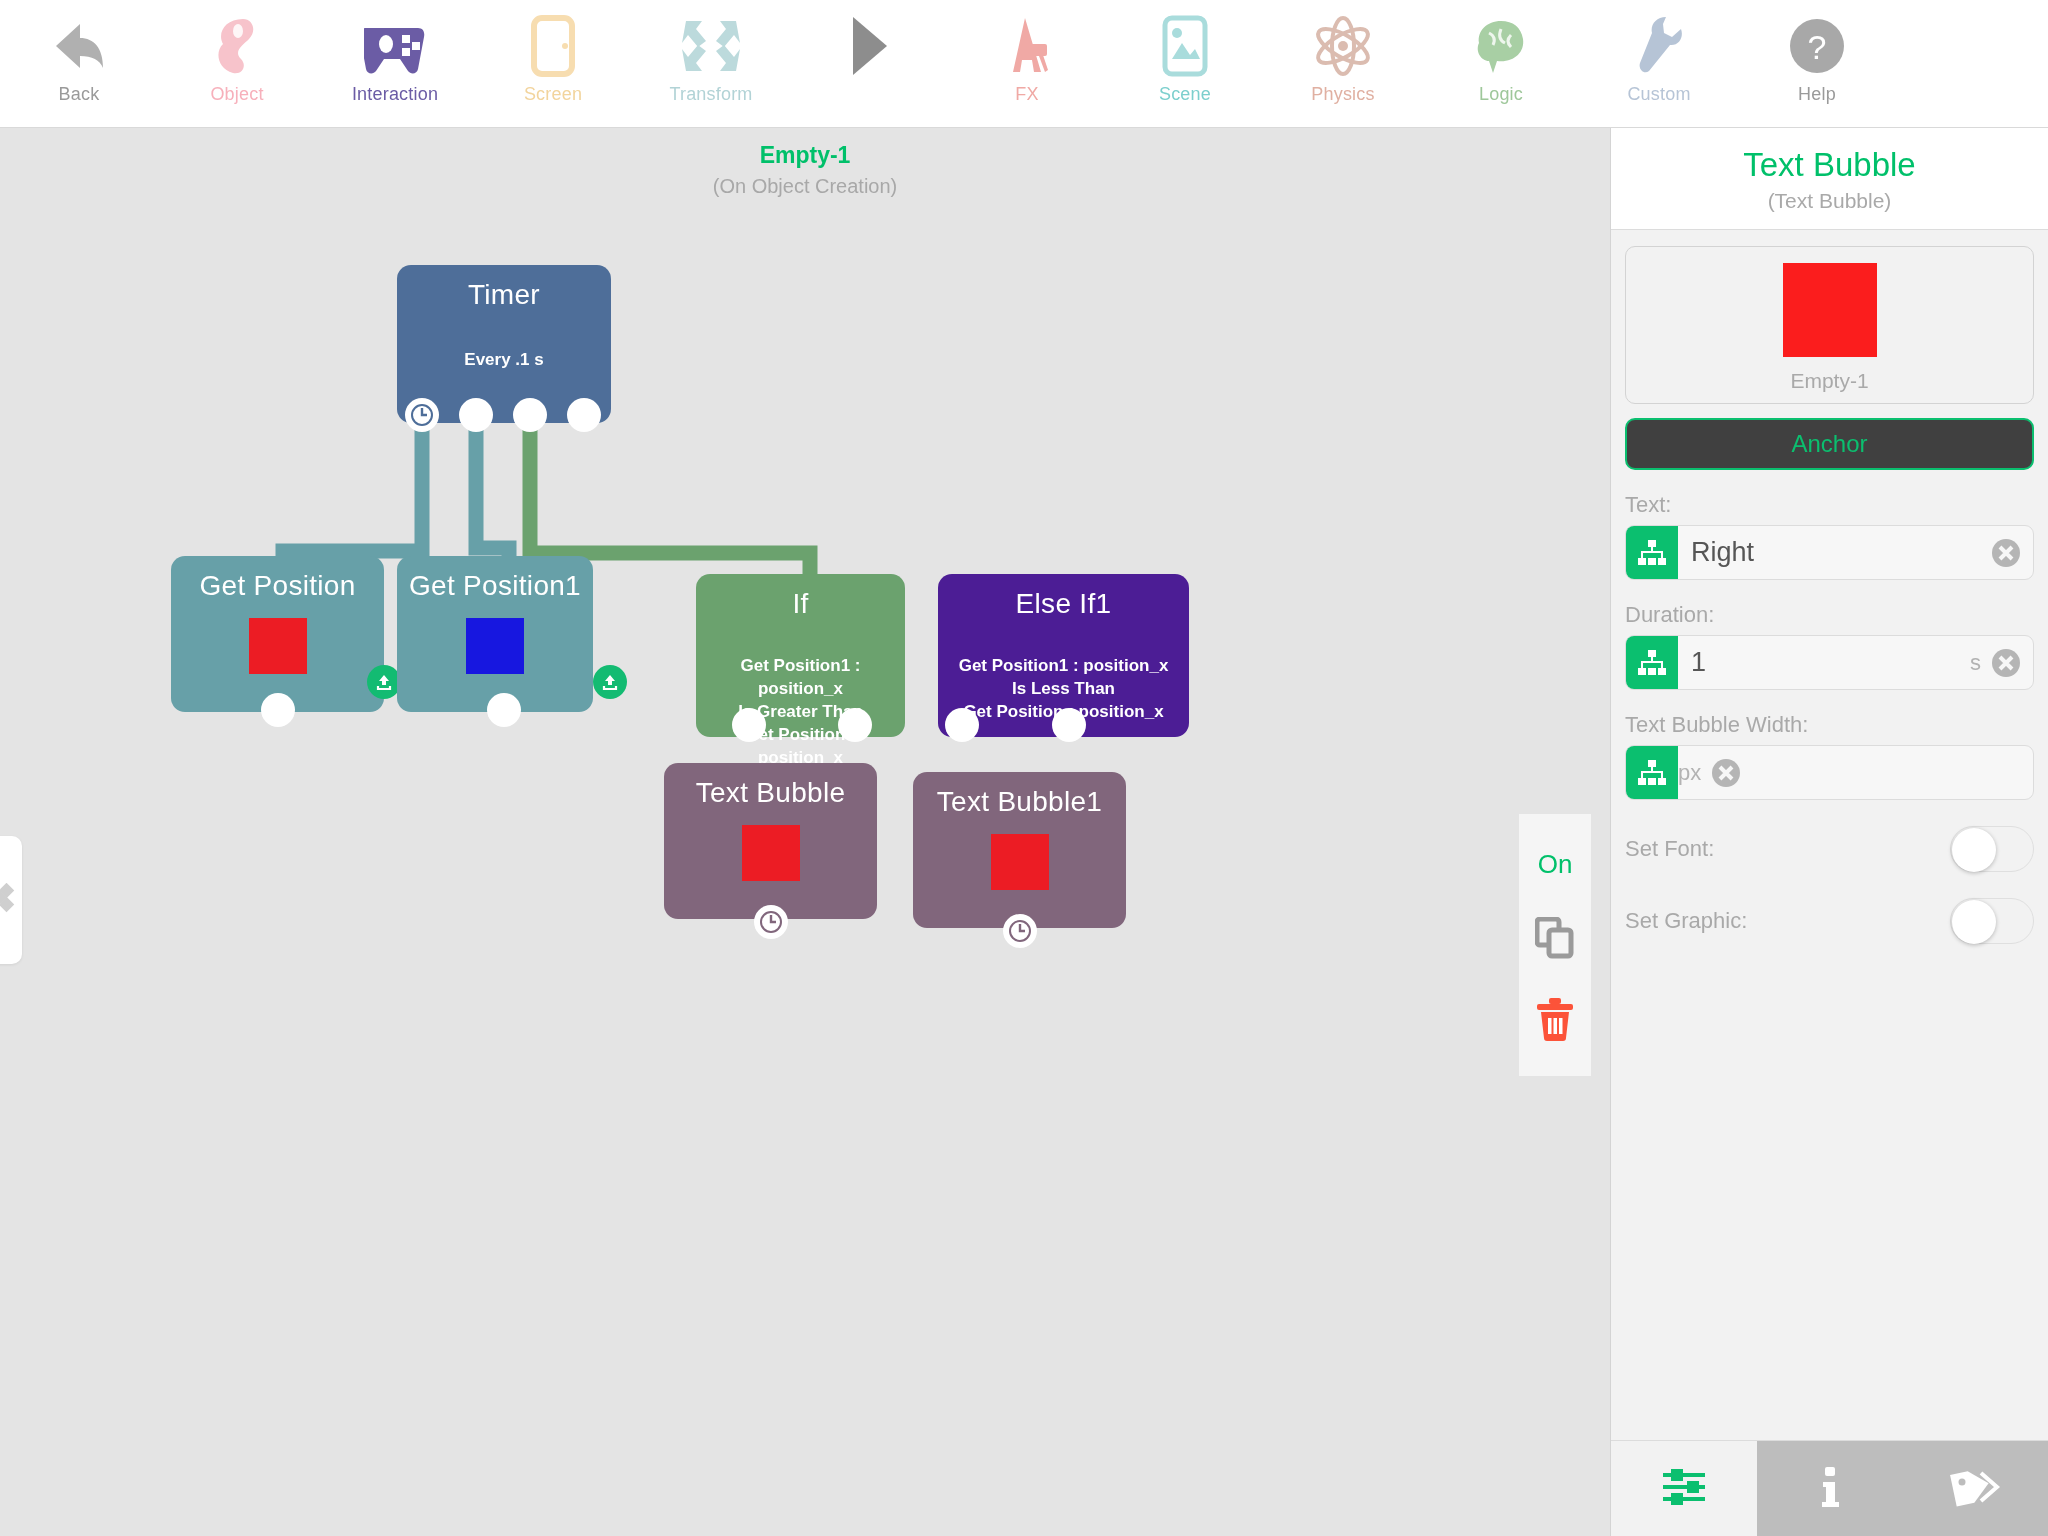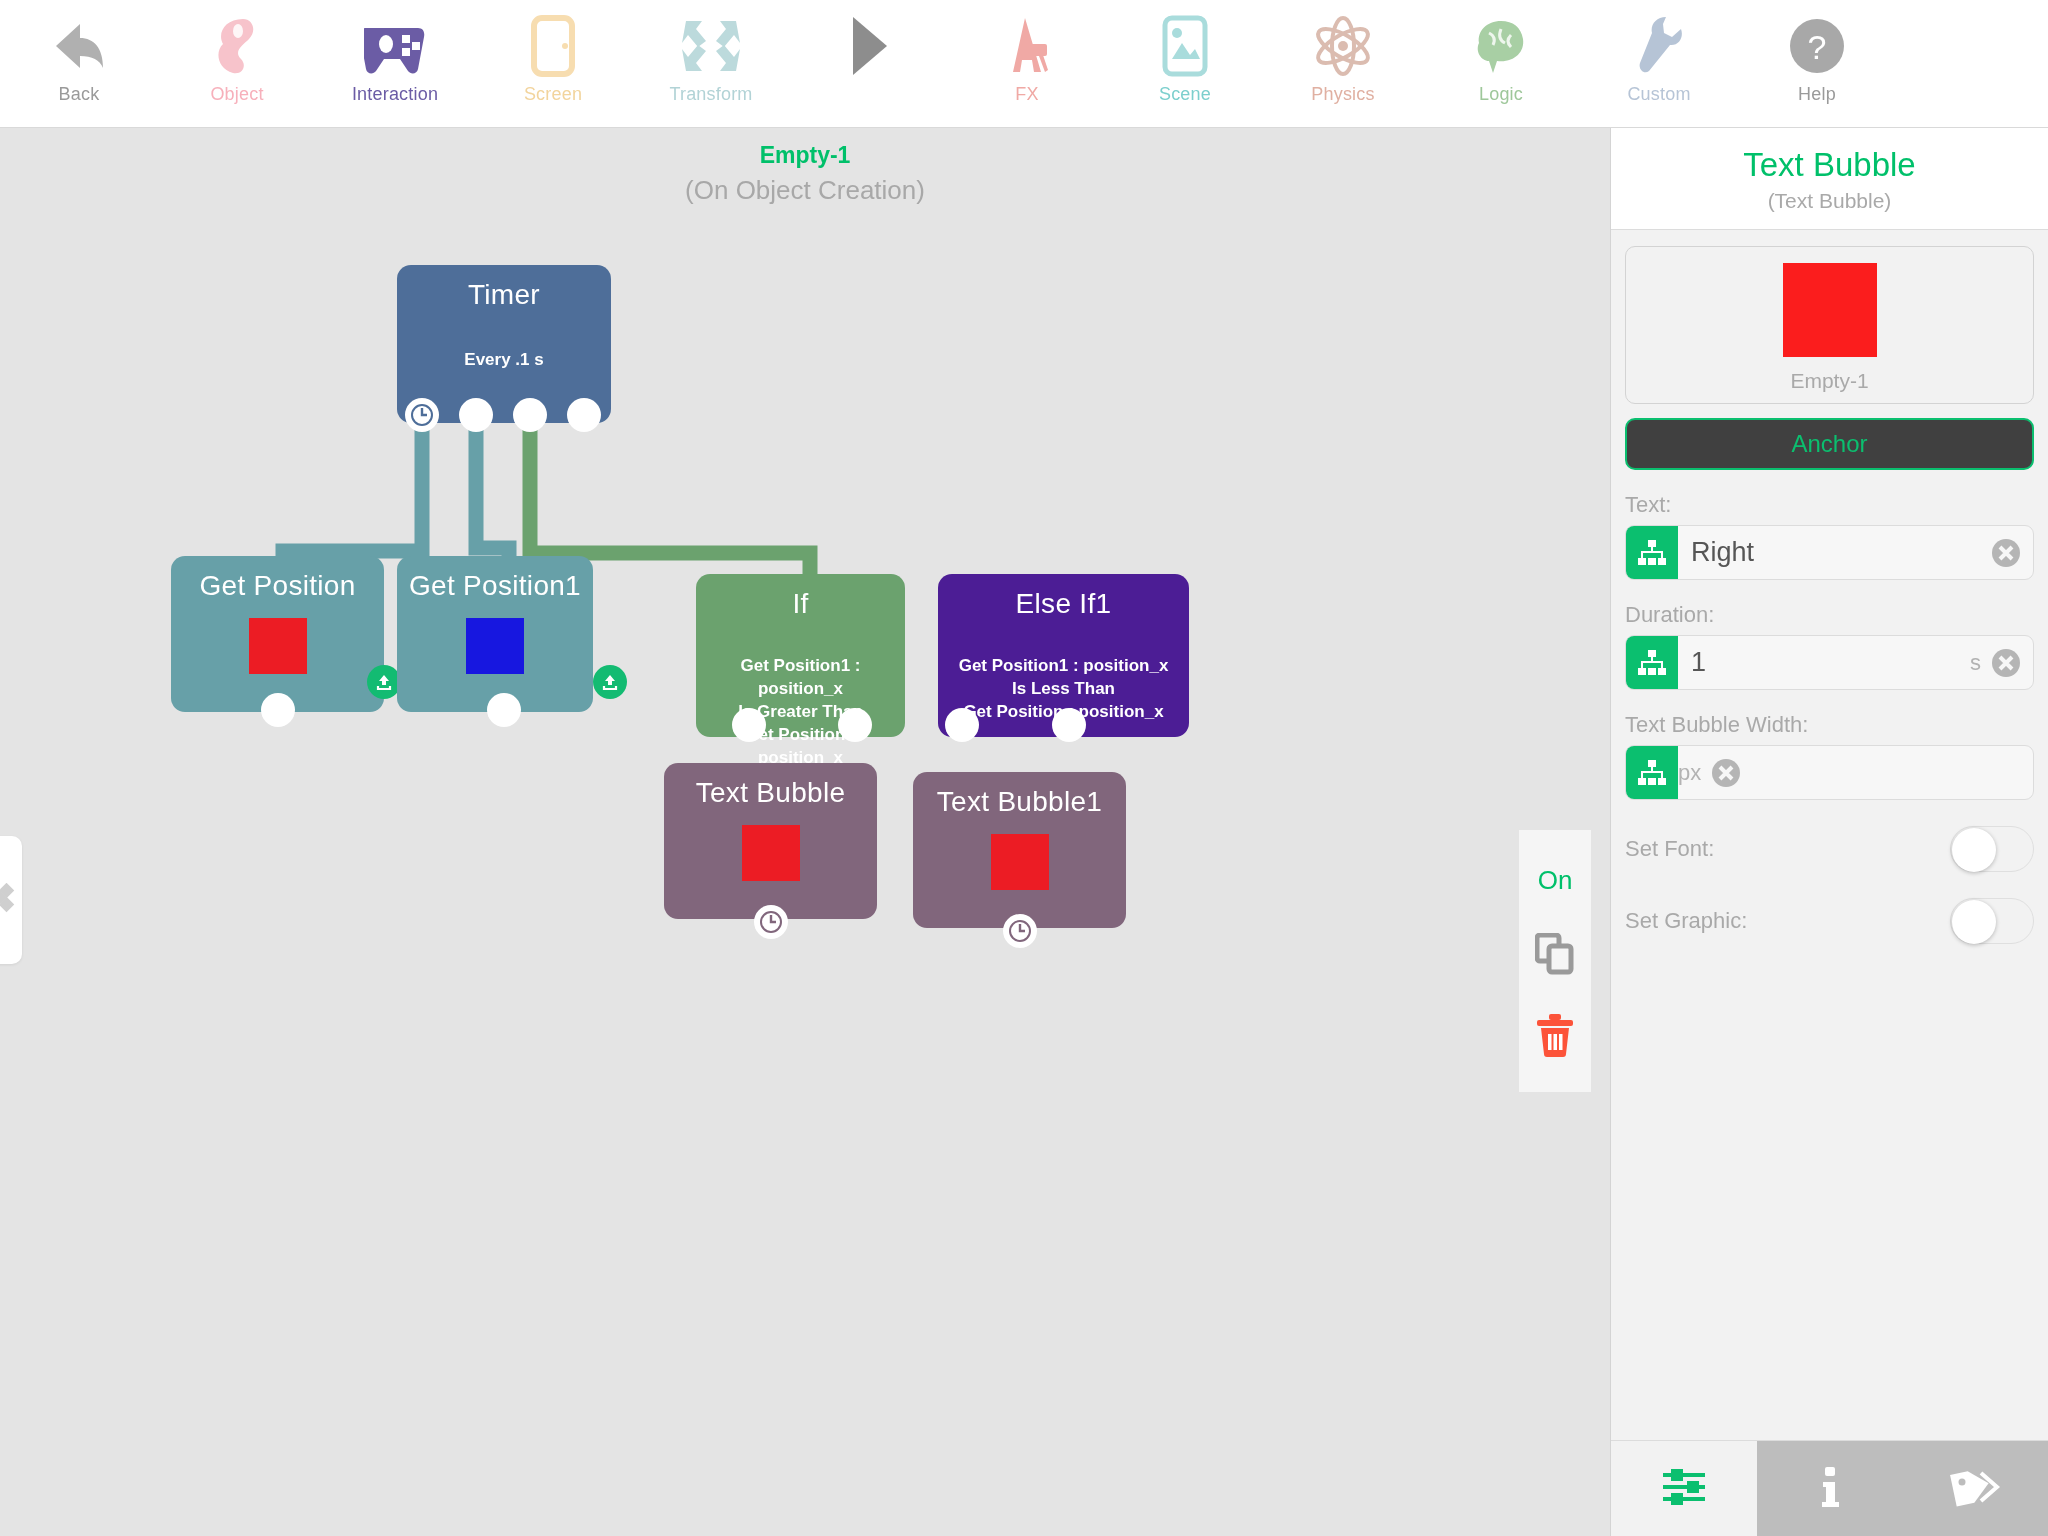--- a/index.html
+++ b/index.html
@@ -37,21 +37,21 @@
     background: #e4e4e4; overflow: hidden;
   }
   #canvas-header {
     position: absolute; left: 0; top: 14px; width: 1610px;
     text-align: center; pointer-events: none;
   }
   #canvas-header .ch-title {
     font-size: 23px; font-weight: bold; color: #00c06a;
   }
   #canvas-header .ch-sub {
-    font-size: 26px; color: #a8a8a8; margin-top: 6px;
+    font-size: 20px; color: #a8a8a8; margin-top: 6px;
   }
 
   
   #left-handle {
     position: absolute; left: -14px; top: 708px;
     width: 36px; height: 128px;
     background: #ffffff; border-radius: 10px;
     display: flex; align-items: center; justify-content: flex-end;
     padding-right: 4px; cursor: pointer;
     box-shadow: 0 1px 3px rgba(0,0,0,.08);
@@ -87,21 +87,20 @@
   }
 
   
   #mini-toolbar {
     position: absolute; left: 1519px; top: 686px;
     width: 72px; height: 262px;
     background: #f5f5f5;
     display: flex; flex-direction: column;
     align-items: center; justify-content: space-around;
     padding: 16px 0;
-    margin-top: 16px;
   }
   #mini-toolbar .mt-on { font-size: 26px; color: #00c06a; }
   #mini-toolbar .mt-btn { cursor: pointer; display: flex; align-items: center; justify-content: center; }
 
   
   #panel {
     position: absolute; right: 0; top: 128px;
     width: 438px; height: 1408px;
     background: #f2f2f2;
     border-left: 1px solid #d4d4d4;

